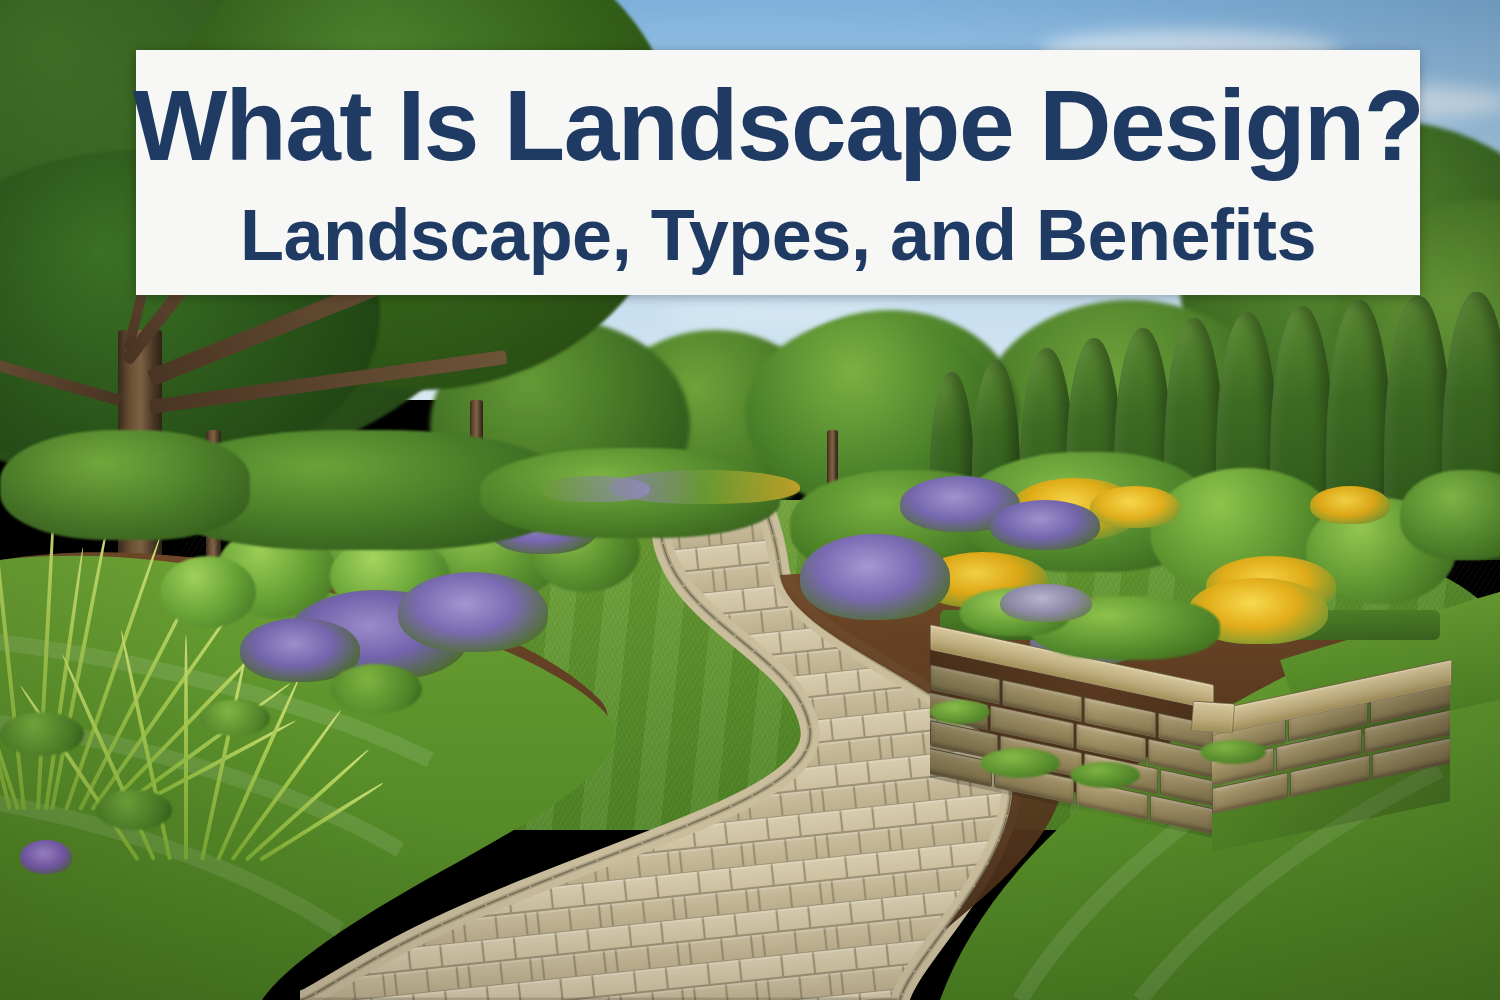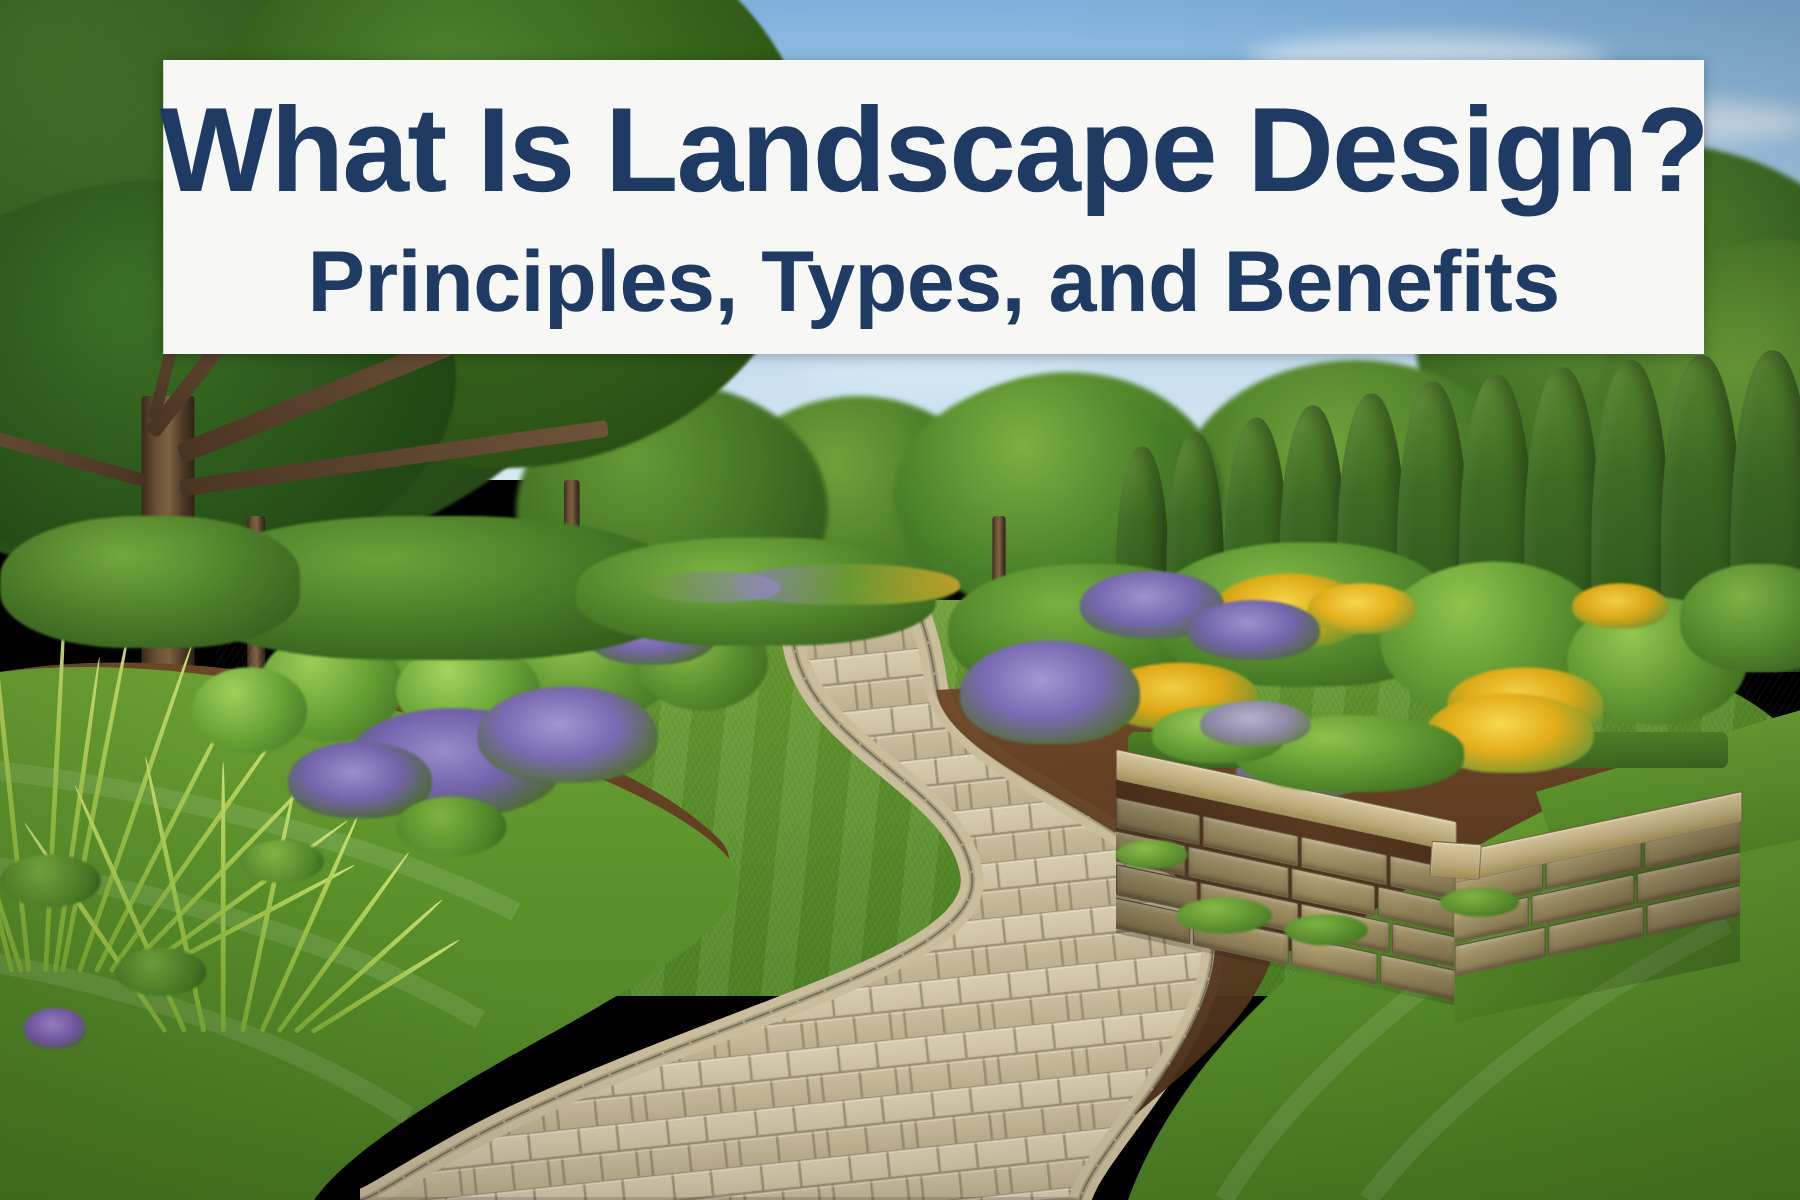--- a/index.html
+++ b/index.html
@@ -399,17 +399,17 @@
   <div class="shrub" style="left:960px;top:588px;width:110px;height:48px;background:radial-gradient(ellipse at 40% 30%,#9ccc58,#5e9731 58%,#3a681d 100%);border-radius:48% 46% 42% 44%;z-index:6;"></div>
   <div class="flowerclump" style="left:1000px;top:584px;width:92px;height:38px;background:radial-gradient(ellipse at 45% 38%,#b9b2cf 0%,#8e8aa8 45%,#5f7a3b 88%);z-index:6;"></div>
 
   <div class="shrub" style="left:980px;top:748px;width:80px;height:30px;background:radial-gradient(ellipse at 40% 30%,#86ba47,#518528 70%,#315a1b 100%);z-index:7;"></div>
   <div class="shrub" style="left:1070px;top:762px;width:70px;height:26px;background:radial-gradient(ellipse at 40% 30%,#7eb342,#4d8126 70%,#2e5419 100%);z-index:7;"></div>
   <div class="shrub" style="left:1200px;top:740px;width:66px;height:24px;background:radial-gradient(ellipse at 40% 30%,#82b745,#508428 70%,#305719 100%);z-index:7;"></div>
   <div class="shrub" style="left:930px;top:700px;width:60px;height:24px;background:radial-gradient(ellipse at 40% 30%,#8abd49,#54882a 70%,#32591a 100%);z-index:7;"></div>
 
   <div id="title-card" style="background: rgb(247, 247, 245);">
     <div id="headline" style="color:#1f3b63;">What Is Landscape Design?</div>
-    <div id="subheadline" style="color:#1f3b63;">Principles, Types, and Benefits</div>
+    <div id="subheadline" style="color:#1f3b63;">Landscape, Types, and Benefits</div>
   </div>
 
   <div class="vignette"></div>
 </div>
 
 </body></html>

